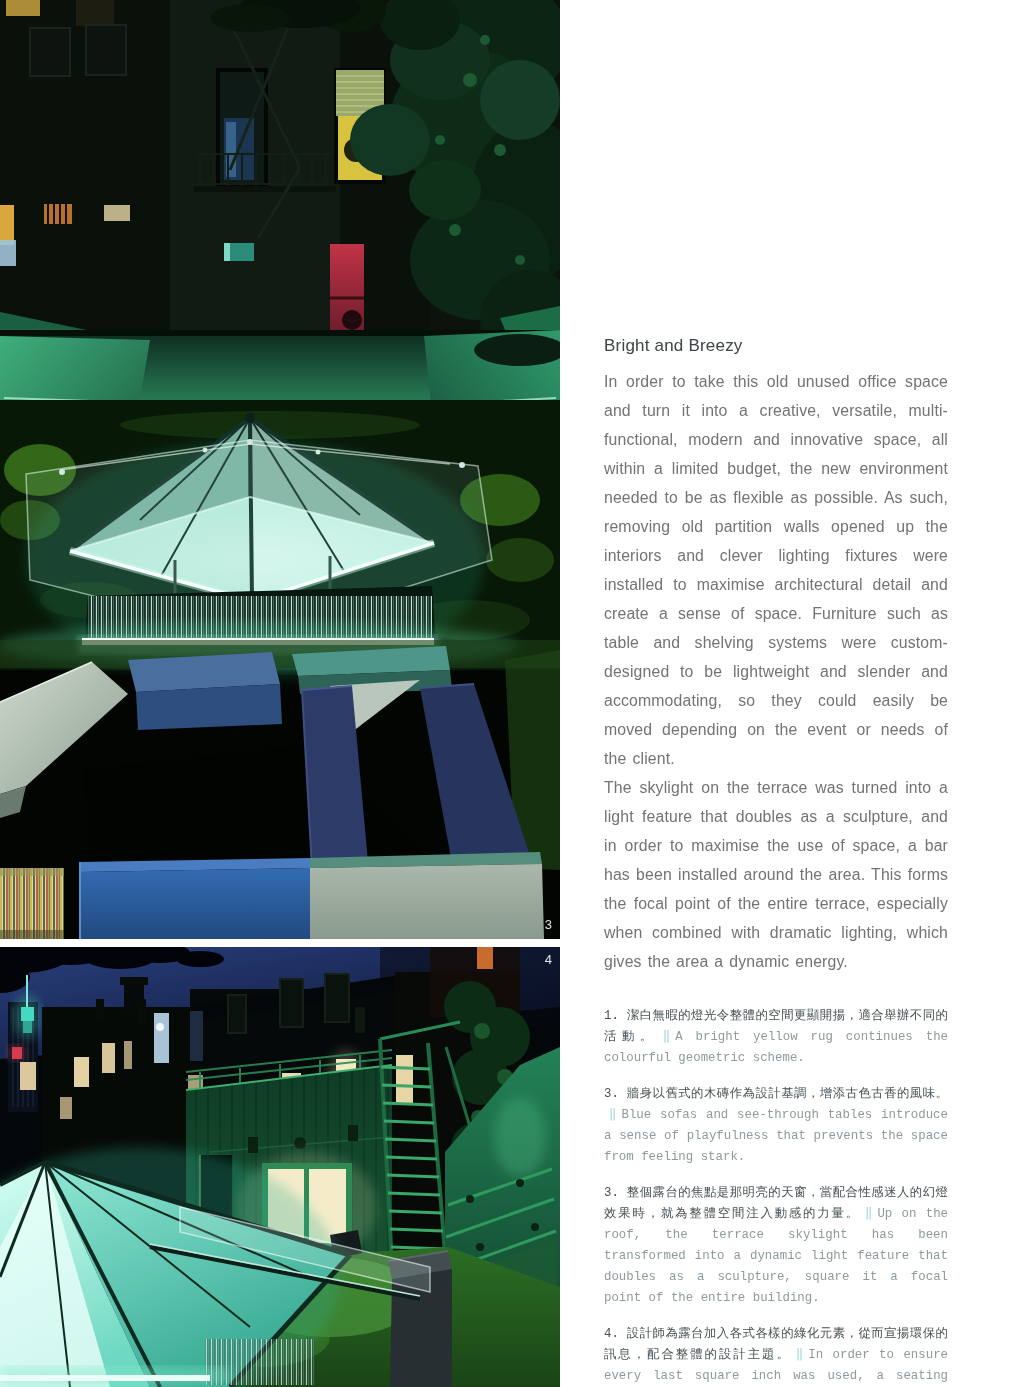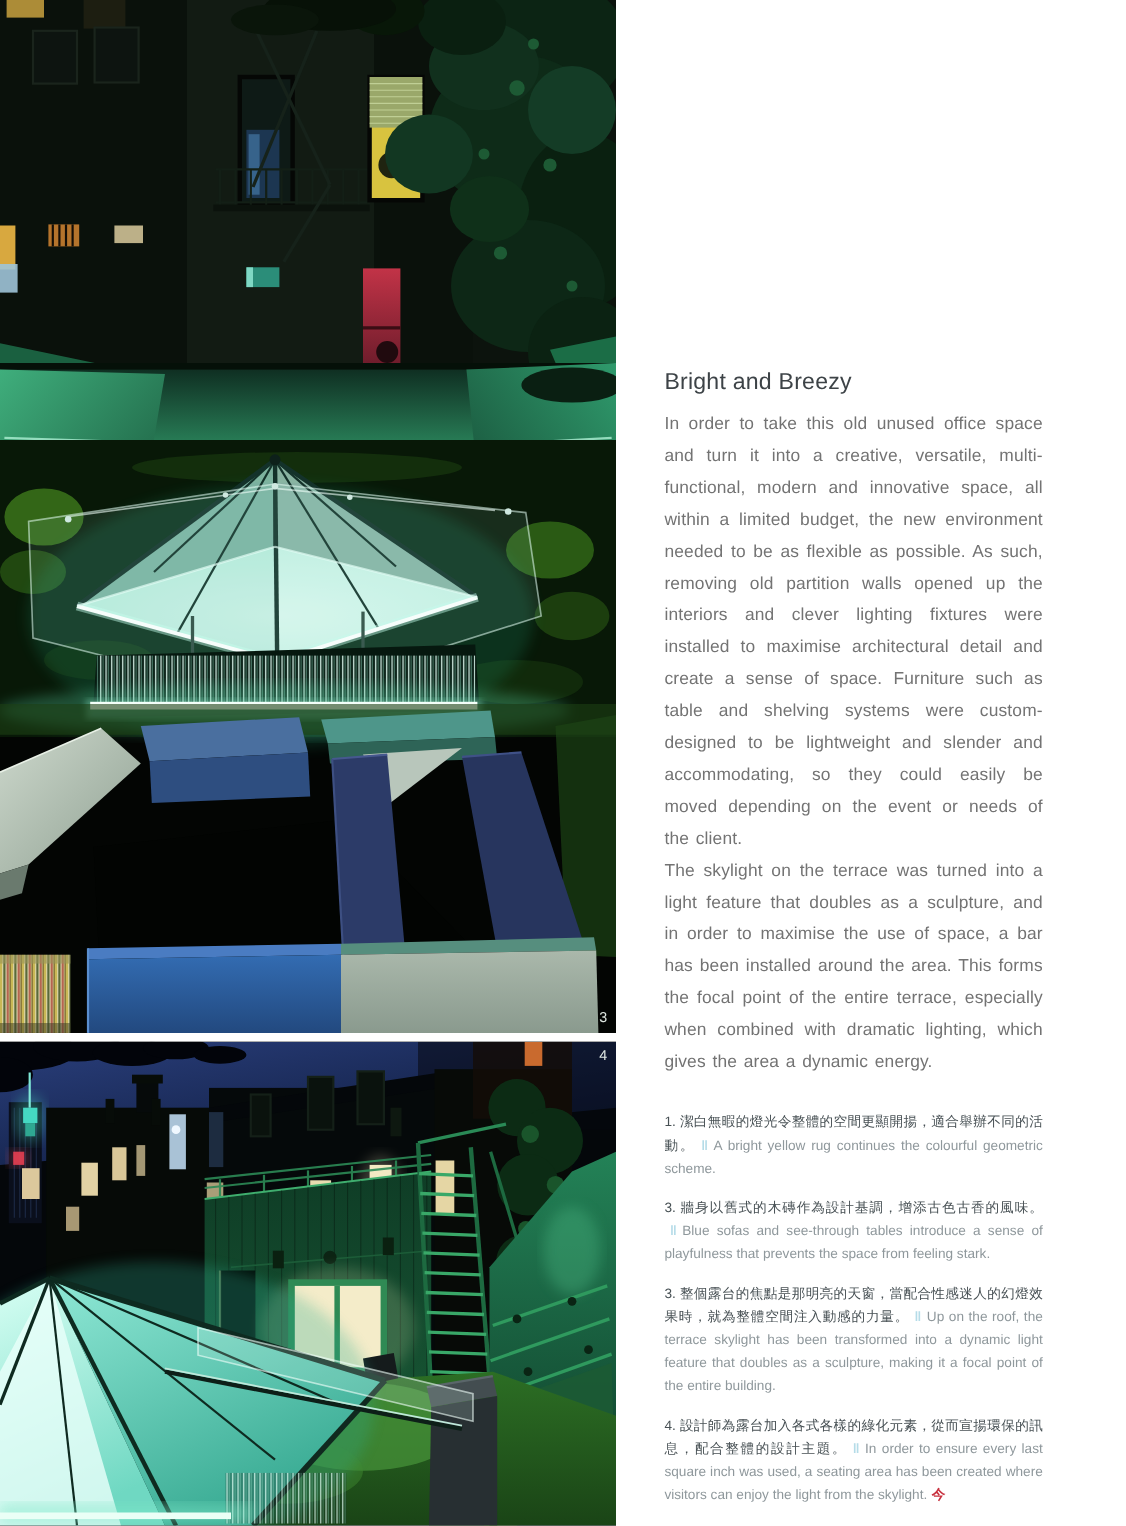--- a/index.html
+++ b/index.html
@@ -7,25 +7,25 @@
         font-family:"Liberation Sans", sans-serif;}
   figure{margin:0;padding:0;position:absolute;overflow:hidden;background:#030503;}
   .photo-1{left:0;top:0;width:560px;height:939px;}
   .photo-2{left:0;top:947px;width:560px;height:440px;}
   .photo-num{position:absolute;color:rgba(240,248,242,.92);font-size:13px;line-height:13px;
              font-family:"Liberation Sans",sans-serif;}
   .photo-1 .photo-num{right:8px;bottom:8px;}
   .photo-2 .photo-num{right:8px;top:6px;}
 
   .text-col{position:absolute;left:604px;top:336px;width:344px;}
-  .heading{font-size:21px;font-weight:400;letter-spacing:.2px;color:#3d4347;margin:0 0 11px 0;}
+  .heading{font-size:17px;font-weight:400;letter-spacing:.2px;color:#3d4347;margin:0 0 11px 0;}
   .bodycopy{font-size:15.8px;font-weight:300;color:#737373;line-height:29px;
             text-align:justify;letter-spacing:.15px;word-spacing:1.5px;margin:0;}
   .captions{margin-top:30px;}
-  .caption{font-size:12.4px;line-height:21px;text-align:justify;margin:0 0 15px 0;}
+  .caption{font-size:12.4px;line-height:21px;text-align:justify;margin:0 0 15px 0;font-family:Liberation Mono, monospace;}
   .caption .zh{color:#475054;}
   .caption .sep{color:#b5dce8;padding:0 5px;font-weight:700;}
   .caption .en{color:#8f989c;}
   .caption .endmark{color:#c8313f;padding-left:4px;font-weight:700;}
 </style>
 </head>
 <body>
 
 <div class="page">
 
@@ -501,18 +501,18 @@
   </figure>
 
   <main class="text-col">
     <h1 class="heading">Bright and Breezy</h1>
     <p class="bodycopy">In order to take this old unused office space and turn it into a creative, versatile, multi-functional, modern and innovative space, all within a limited budget, the new environment needed to be as flexible as possible. As such, removing old partition walls opened up the interiors and clever lighting fixtures were installed to maximise architectural detail and create a sense of space. Furniture such as table and shelving systems were custom-designed to be lightweight and slender and accommodating, so they could easily be moved depending on the event or needs of the client.</p>
     <p class="bodycopy">The skylight on the terrace was turned into a light feature that doubles as a sculpture, and in order to maximise the use of space, a bar has been installed around the area. This forms the focal point of the entire terrace, especially when combined with dramatic lighting, which gives the area a dynamic energy.</p>
 
     <div class="captions">
       <p class="caption"><span class="zh">1. 潔白無暇的燈光令整體的空間更顯開揚，適合舉辦不同的活動。</span><span class="sep">‖</span><span class="en">A bright yellow rug continues the colourful geometric scheme.</span></p>
       <p class="caption"><span class="zh">3. 牆身以舊式的木磚作為設計基調，增添古色古香的風味。</span><span class="sep">‖</span><span class="en">Blue sofas and see-through tables introduce a sense of playfulness that prevents the space from feeling stark.</span></p>
-      <p class="caption"><span class="zh">3. 整個露台的焦點是那明亮的天窗，當配合性感迷人的幻燈效果時，就為整體空間注入動感的力量。</span><span class="sep">‖</span><span class="en">Up on the roof, the terrace skylight has been transformed into a dynamic light feature that doubles as a sculpture, making it a focal point of the entire building.</span></p>
+      <p class="caption"><span class="zh">3. 整個露台的焦點是那明亮的天窗，當配合性感迷人的幻燈效果時，就為整體空間注入動感的力量。</span><span class="sep">‖</span><span class="en">Up on the roof, the terrace skylight has been transformed into a dynamic light feature that doubles as a sculpture, square it a focal point of the entire building.</span></p>
       <p class="caption"><span class="zh">4. 設計師為露台加入各式各樣的綠化元素，從而宣揚環保的訊息，配合整體的設計主題。</span><span class="sep">‖</span><span class="en">In order to ensure every last square inch was used, a seating area has been created where visitors can enjoy the light from the skylight.</span><span class="endmark">今</span></p>
     </div>
   </main>
 
 </div>
 
 </body></html>

